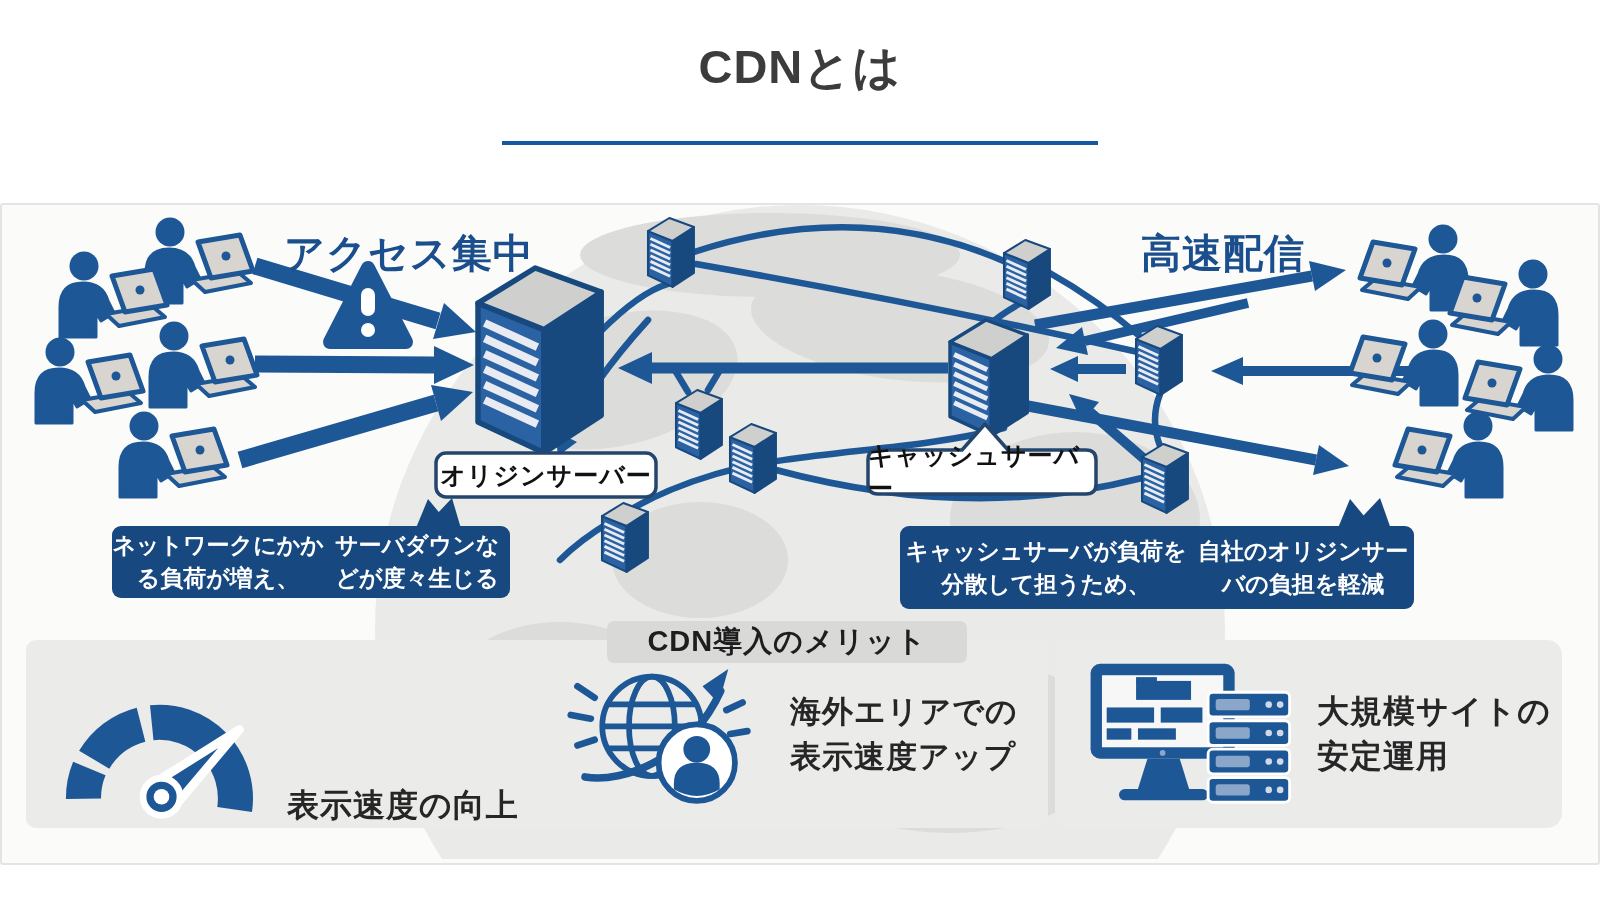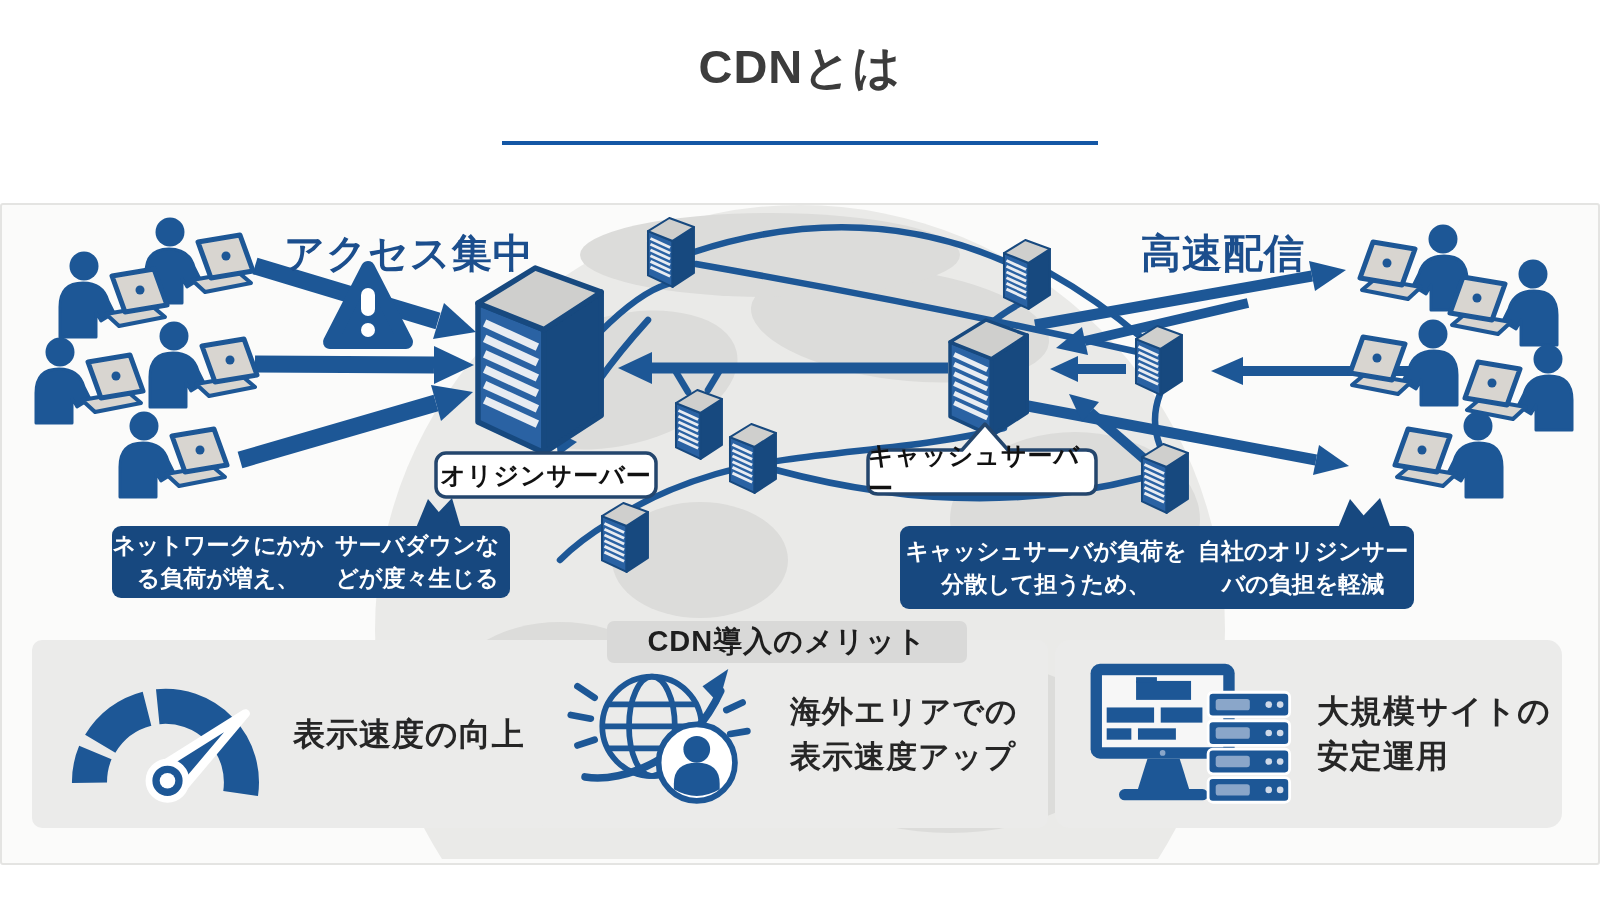--- a/index.html
+++ b/index.html
@@ -185,21 +185,21 @@
     <span>ネットワークにかかる負荷が増え、</span>
     <span>サーバダウンなどが度々生じる</span>
   </div>
   <div class="note note-right" style="left:900px;top:526px;width:514px;height:83px;">
     <span>キャッシュサーバが負荷を分散して担うため、</span>
     <span>自社のオリジンサーバの負担を軽減</span>
   </div>
 
   <div class="merit-header">CDN導入のメリット</div>
 
-  <div class="card" style="left:32px;width:556px;">
+  <div class="card" style="left:26px;width:556px;align-items:flex-end;">
     <svg class="card-icon" width="215" height="156" viewBox="0 0 220 160">
       <g fill="none" stroke="#1d5796" stroke-width="36">
         <path d="M30,130 A78 78 0 0 1 36,99"></path>
         <path d="M41,90 A78 78 0 0 1 89,54"></path>
         <path d="M100,52 A78 78 0 0 1 185,141"></path>
       </g>
       <polygon points="120,142 96,118 190,59" fill="#1d5796" stroke="#ffffff" stroke-width="9" stroke-linejoin="round"></polygon>
       <circle cx="110" cy="128" r="19" fill="#1d5796" stroke="#ffffff" stroke-width="7"></circle>
       <circle cx="110" cy="128" r="8" fill="#ffffff"></circle>
     </svg>

